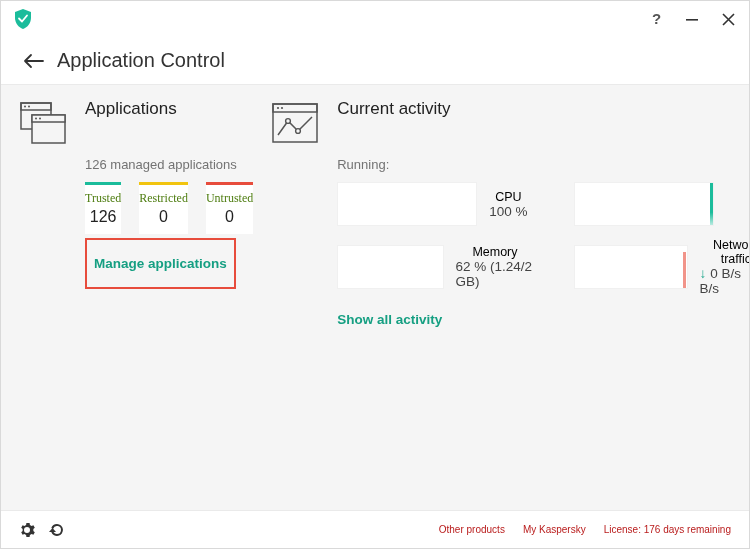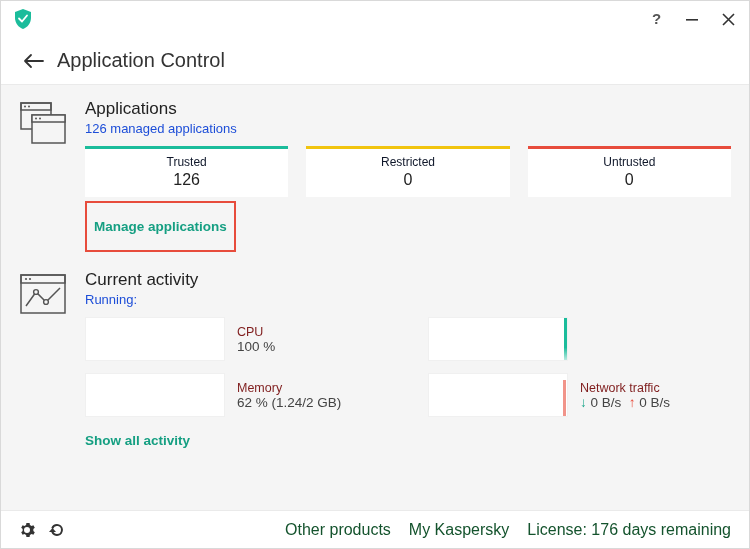--- a/index.html
+++ b/index.html
@@ -6,51 +6,51 @@
   html, body { width: 750px; height: 549px; background: #fff; }
   .window { width: 750px; height: 549px; border: 1px solid #d9d9d9; position: relative; display: flex; flex-direction: column; }
   .titlebar { height: 36px; display: flex; align-items: center; justify-content: space-between; padding: 0 14px 0 12px; }
   .titlebar-left { display: flex; align-items: center; gap: 8px; }
   .logo-badge { width: 20px; height: 24px; display: flex; align-items: center; justify-content: center; }
   .titlebar-right { display: flex; align-items: center; gap: 22px; }
   .sys-btn { width: 14px; height: 14px; display: flex; align-items: center; justify-content: center; cursor: pointer; color: #333; }
   .header-row { height: 48px; display: flex; align-items: center; padding: 0 20px; gap: 12px; border-bottom: 1px solid #eaeaea; }
   .back-btn { width: 24px; height: 24px; cursor: pointer; display: flex; align-items: center; justify-content: center; color: #333; }
   .page-title { font-size: 20px; font-weight: 400; color: #333; }
-  .content { flex: 1; background: #f5f5f5; padding: 14px 18px 8px 18px; display: flex; flex-direction: column; gap: 18px; overflow: hidden; }
+  .content { flex: 1; background: #f5f5f5; padding: 14px 18px 8px 18px; display: flex; gap: 18px; overflow: hidden; }
   .section { display: flex; gap: 18px; }
   .section-icon { width: 48px; height: 48px; flex: 0 0 48px; display:flex; align-items:center; justify-content:center; }
   .section-body { flex: 1; display: flex; flex-direction: column; }
   .section-title { font-size: 17px; font-weight: 400; color: #222; margin-bottom: 2px; }
-  .section-sub { font-size: 13px; color: #1d4ed8; }
+  .section-sub { font-size: 13px; color: #737373; margin-top: 36px; }
   .tiles { display: flex; gap: 18px; margin-top: 10px; }
   .tile { flex: 1; background: #fff; min-height: 50px; border-top: 3px solid; display: flex; flex-direction: column; align-items: center; justify-content: center; padding: 6px 0 8px 0; }
   .tile-trusted { border-top-color: #1bbc9b; }
   .tile-restricted { border-top-color: #f1c40f; }
   .tile-untrusted { border-top-color: #e74c3c; }
-  .tile-label { font-size: 12px; color: #0f172a; }
+  .tile-label { font-size: 12px; color: #4d7c0f; font-family: Liberation Serif, serif; }
   .tile-value { font-size: 16px; color: #222; margin-top: 2px; }
   .link { color: #159f82; font-size: 13.5px; font-weight: 600; cursor: pointer; }
   .link-box { display:inline-block; margin-top: 4px; padding: 16px 7px; }
   .highlight-red { border: 2.5px solid #e74c3c; }
   .activity-grid { display: grid; grid-template-columns: 1fr 1fr; grid-template-rows: auto auto; gap: 12px 40px; margin-top: 10px; }
   .metric { display: flex; gap: 12px; align-items: center; }
   .chart-box { width: 140px; height: 44px; background: #fff; border: 1px solid #f0f0f0; position: relative; overflow:hidden; }
   .chart-edge-g { position:absolute; right:0; top:0; bottom:0; width:3px; background: linear-gradient(#1bbc9b 0%, #1bbc9b 70%, rgba(27,188,155,0.3) 100%); }
   .chart-edge-r { position:absolute; right:0; top:6px; bottom:0; width:4px; border-left:3px solid rgba(231,76,60,0.6); }
   .metric-text { display: flex; flex-direction: column; }
-  .metric-label { font-size: 12.5px; color: #7f1d1d; }
+  .metric-label { font-size: 12.5px; color: #000000; text-align: center; }
   .metric-value { font-size: 13.5px; color: #444; }
   .arrow-dn { color:#18a589; font-weight:bold; }
   .arrow-up { color:#e74c3c; font-weight:bold; }
   .show-all { margin-top: 14px; }
   .footer { height: 38px; border-top: 1px solid #eaeaea; background:#fff; display:flex; align-items:center; justify-content:space-between; padding: 0 18px; }
   .footer-left { display:flex; gap:14px; align-items:center; }
   .footer-right { display:flex; gap:18px; }
-  .footer-link { color:#14532d; font-size:16px; cursor:pointer; }
+  .footer-link { color:#b91c1c; font-size:10px; cursor:pointer; }
   .gear-icon, .refresh-icon { width:16px; height:16px; cursor:pointer; color:#333; display:flex; }
   svg { display:block; }
 </style>
 </head>
 <body>
 
 <div class="window">
 
   <div class="titlebar">
     <div class="titlebar-left">

